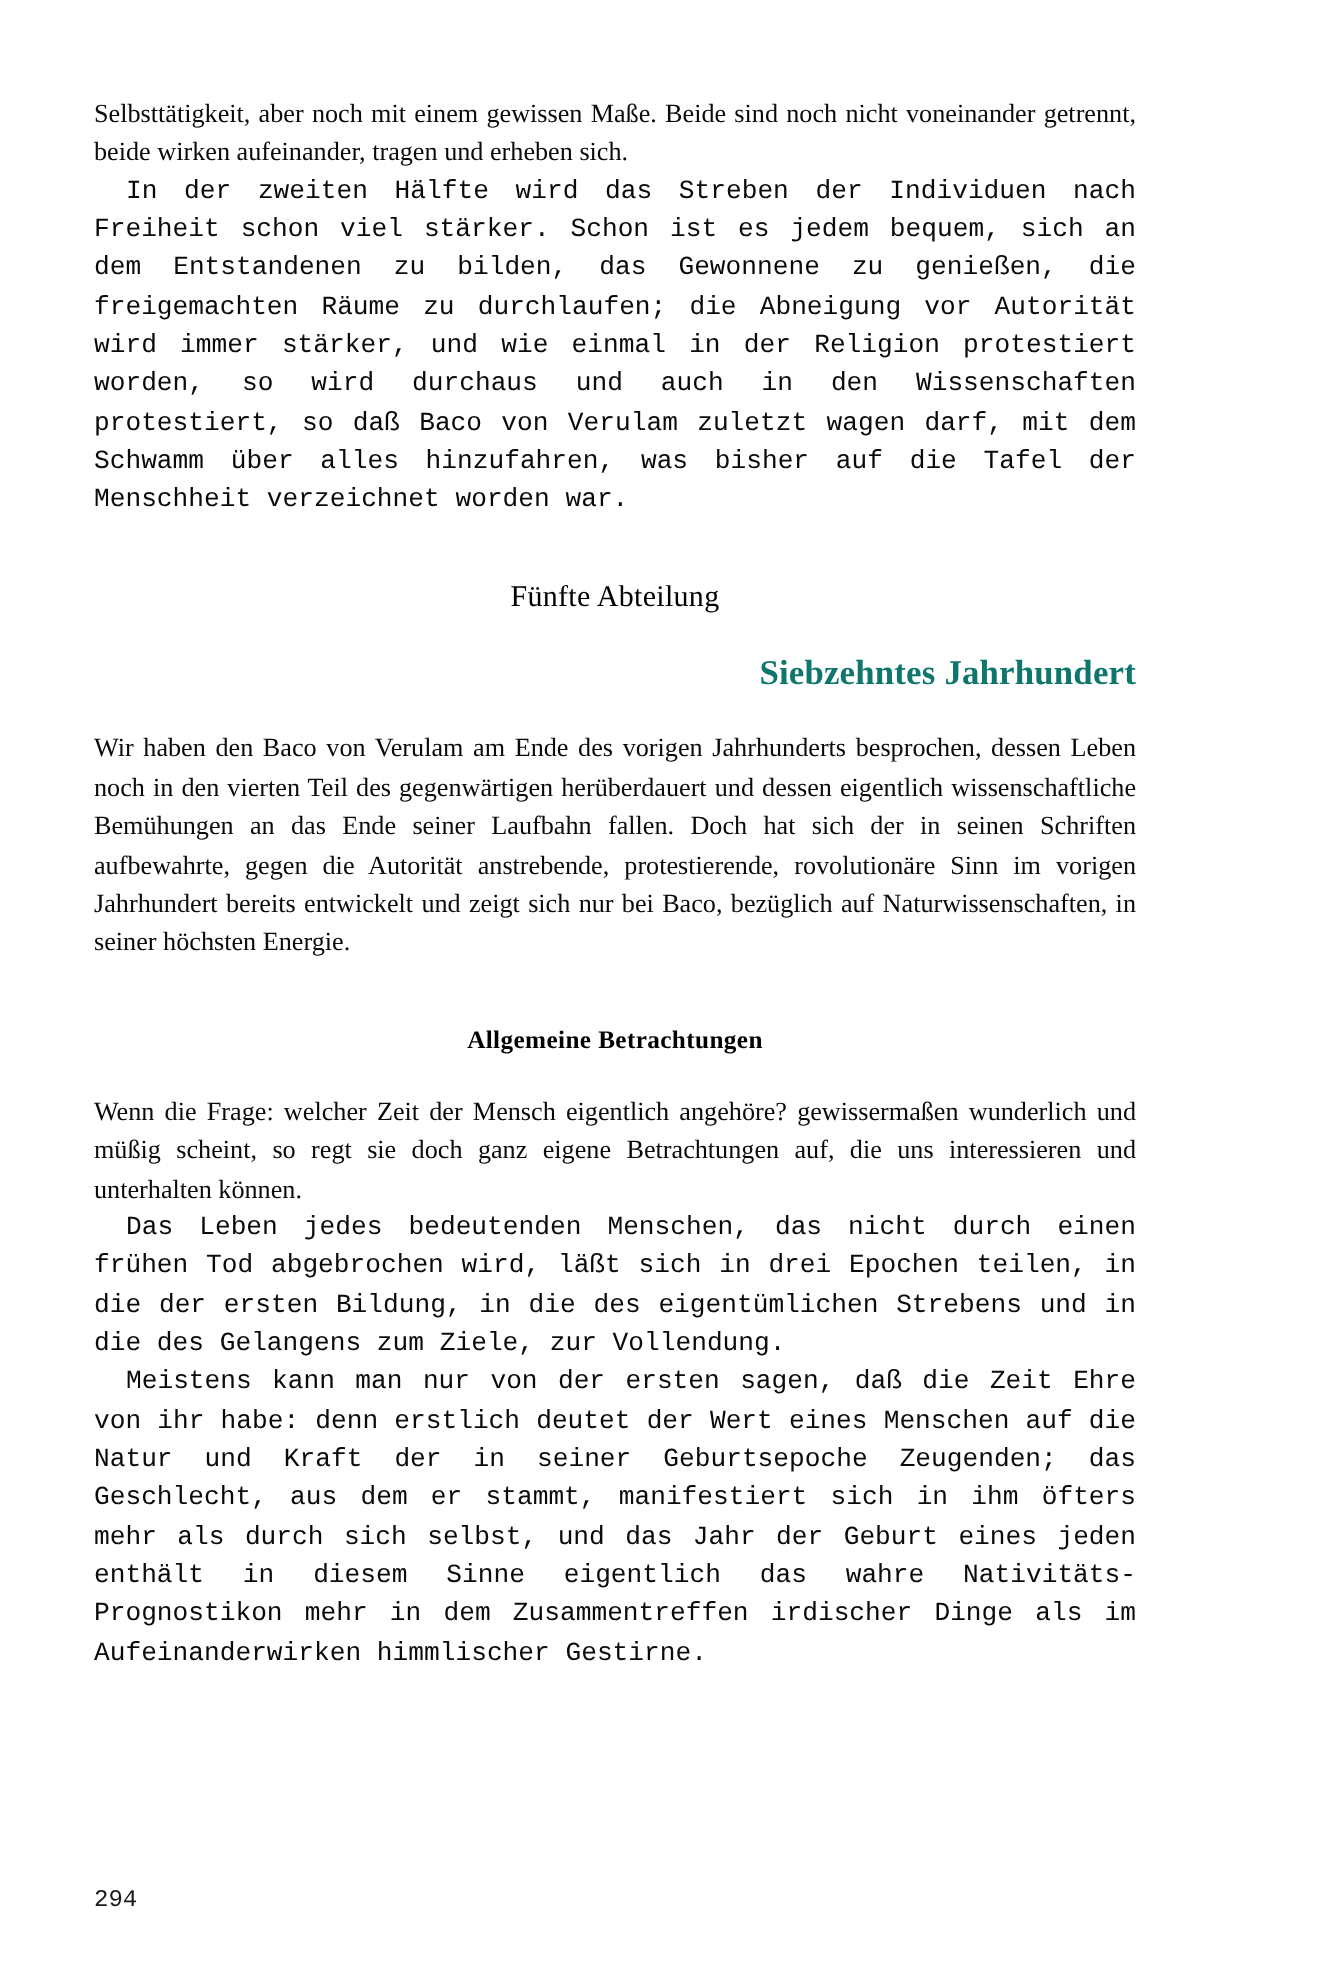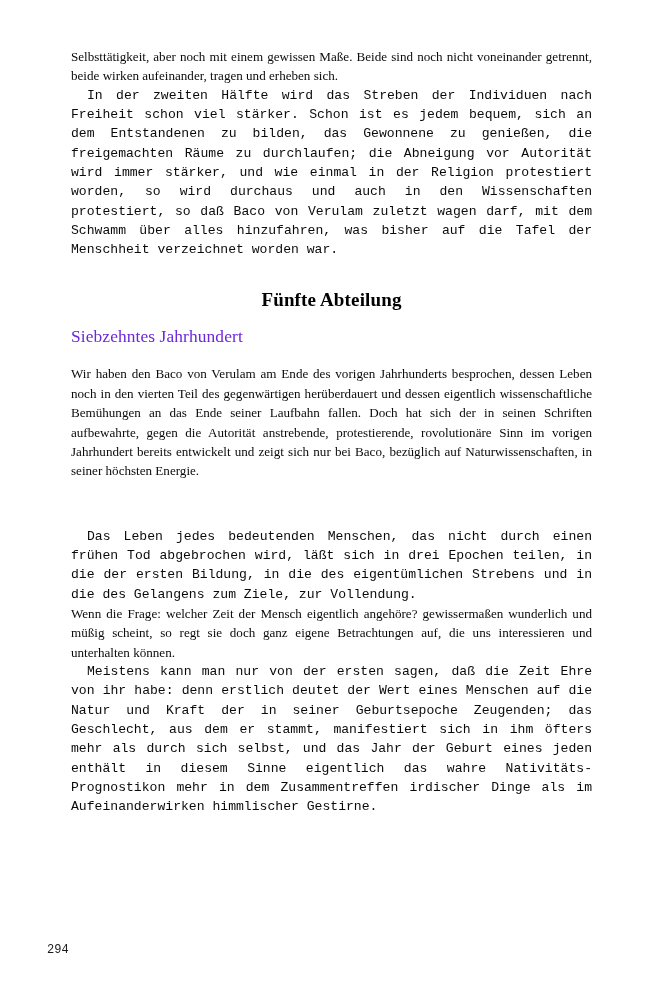--- a/index.html
+++ b/index.html
@@ -21,55 +21,54 @@
     top: 0;
     width: 660px;
     height: 990px;
     background: #ffffff;
   }
   .text-column {
     position: absolute;
     left: 47px;
     top: 47px;
     width: 521px;
-    margin-left: 24px;
   }
   p.body-par {
     margin: 0;
     font-size: 13.1px;
     line-height: 19.35px;
     text-align: justify;
     text-justify: inter-word;
     -webkit-hyphens: none;
     hyphens: none;
     text-indent: 0;
     color: #0a0a0a;
   }
   p.body-par.indented {
     text-indent: 16px;
     font-family: Liberation Mono, monospace;
   }
   
   h1.section-heading {
     margin: 0;
-    font-size: 19px;
-    font-weight: bold;
+    font-size: 15px;
+    font-weight: normal;
     text-align: center;
     line-height: 19.35px;
     letter-spacing: 0.15px;
     color: #000000;
   }
   h2.chapter-heading {
     margin: 0;
     font-size: 17.4px;
-    font-weight: normal;
-    text-align: left;
+    font-weight: bold;
+    text-align: right;
     line-height: 19.35px;
     letter-spacing: 0.1px;
-    color: #6d28d9;
+    color: #0f766e;
   }
   h3.subsection-heading {
     margin: 0;
     font-size: 12.6px;
     font-weight: bold;
     text-align: center;
     line-height: 19.35px;
     letter-spacing: 0.2px;
     color: #000000;
   }
@@ -108,26 +107,27 @@
 
     <h2 class="chapter-heading">Siebzehntes Jahrhundert</h2>
 
     <div class="gap-after-chapter"></div>
 
     <p class="body-par">Wir haben den Baco von Verulam am Ende des vorigen Jahrhunderts besprochen, dessen Leben noch in den vierten Teil des gegenwärtigen herüberdauert und dessen eigentlich wissenschaftliche Bemühungen an das Ende seiner Laufbahn fallen. Doch hat sich der in seinen Schriften aufbewahrte, gegen die Autorität anstrebende, protestierende, rovolutionäre Sinn im vorigen Jahrhundert bereits entwickelt und zeigt sich nur bei Baco, bezüglich auf Naturwissenschaften, in seiner höchsten Energie.</p>
 
 
     <div class="gap-before-sub"></div>
 
+    <h3 class="subsection-heading">Allgemeine Betrachtungen</h3>
 
     <div class="gap-after-sub"></div>
 
+    <p class="body-par">Wenn die Frage: welcher Zeit der Mensch eigentlich angehöre? gewissermaßen wunderlich und müßig scheint, so regt sie doch ganz eigene Betrachtungen auf, die uns interessieren und unterhalten können.</p>
+
     <p class="body-par indented">Das Leben jedes bedeutenden Menschen, das nicht durch einen frühen Tod abgebrochen wird, läßt sich in drei Epochen teilen, in die der ersten Bildung, in die des eigentümlichen Strebens und in die des Gelangens zum Ziele, zur Vollendung.</p>
-
-    <p class="body-par">Wenn die Frage: welcher Zeit der Mensch eigentlich angehöre? gewissermaßen wunderlich und müßig scheint, so regt sie doch ganz eigene Betrachtungen auf, die uns interessieren und unterhalten können.</p>
 
     <p class="body-par indented">Meistens kann man nur von der ersten sagen, daß die Zeit Ehre von ihr habe: denn erstlich deutet der Wert eines Menschen auf die Natur und Kraft der in seiner Geburtsepoche Zeugenden; das Geschlecht, aus dem er stammt, manifestiert sich in ihm öfters mehr als durch sich selbst, und das Jahr der Geburt eines jeden enthält in diesem Sinne eigentlich das wahre Nativitäts-Prognostikon mehr in dem Zusammentreffen irdischer Dinge als im Aufeinanderwirken himmlischer Gestirne.</p>
 
   </div>
 
   <div class="folio">294</div>
 
 </div>
 
 </body></html>

